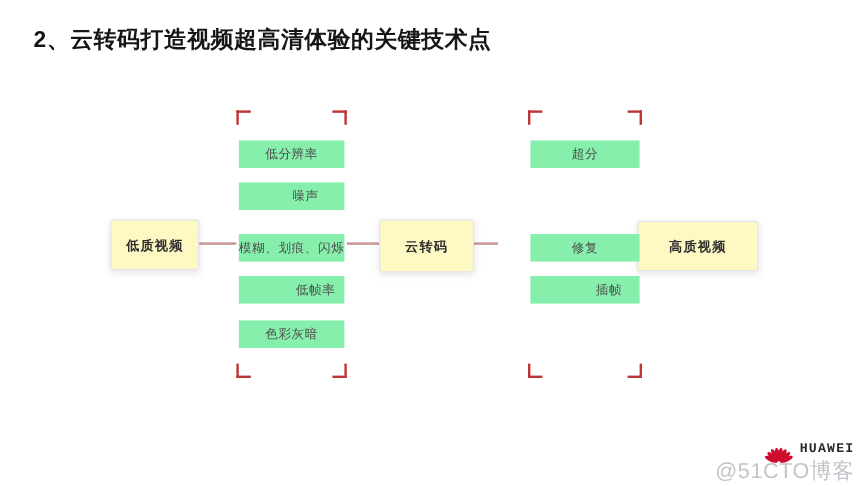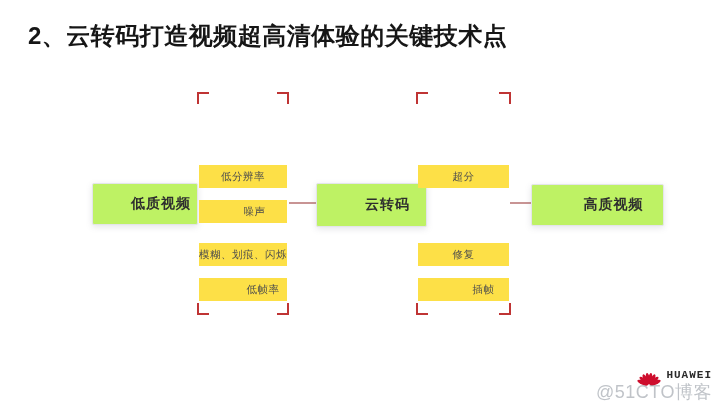--- a/index.html
+++ b/index.html
@@ -4,51 +4,51 @@
 <style>
   html,body{margin:0;padding:0;}
   body{
     width:720px;height:405px;position:relative;overflow:hidden;
     background:#ffffff;
     font-family:"Liberation Sans","DejaVu Sans",sans-serif;
   }
   
   .slide-title{
     position:absolute;left:28px;top:20px;margin:0;
-    font-size:24px;font-weight:700;color:#161616;letter-spacing:.5px;
+    font-size:19px;font-weight:700;color:#161616;letter-spacing:.5px;
   }
   
   .node{
-    position:absolute;background:#bef264;border:1px solid #e4e5e9;border-radius:2px;
+    position:absolute;background:#fef9c3;border:1px solid #e4e5e9;border-radius:2px;
     box-shadow:0 2px 6px rgba(110,115,135,.18);
     display:flex;align-items:center;justify-content:center;
-    font-size:14px;font-weight:700;color:#2e2e2e;letter-spacing:1px;padding-left:32px;
+    font-size:11px;font-weight:700;color:#2e2e2e;letter-spacing:1px;
   }
   .node-low{left:92px;top:183px;width:72px;height:40px;}
   .node-trans{left:316px;top:183px;width:77px;height:42px;}
   .node-high{left:531px;top:184px;width:99px;height:40px;}
   
   .link{position:absolute;top:202px;height:1.5px;background:#c89494;}
   .link-1{left:163px;width:34px;}
   .link-2{left:289px;width:27px;}
   .link-3{left:393px;width:22px;}
   .link-4{left:510px;width:21px;}
   
   .col{position:absolute;top:92px;height:223px;}
   .col-problems{left:197px;width:92px;}
-  .col-solutions{left:416px;width:95px;text-align:center;}
+  .col-solutions{left:440px;width:95px;text-align:center;}
   .bk{position:absolute;width:10px;height:10px;border:0 solid #bf3434;}
   .bk-tl{left:0;top:0;border-top-width:2.5px;border-left-width:2.5px;}
   .bk-tr{right:0;top:0;border-top-width:2.5px;border-right-width:2.5px;}
   .bk-bl{left:0;bottom:0;border-bottom-width:2.5px;border-left-width:2.5px;}
   .bk-br{right:0;bottom:0;border-bottom-width:2.5px;border-right-width:2.5px;}
   .bar{
-    position:absolute;left:2px;right:2px;height:23px;background:#fde047;
+    position:absolute;left:2px;right:2px;height:23px;background:#86efac;
     display:flex;align-items:center;justify-content:center;
-    font-size:10.5px;color:#4d4d4d;letter-spacing:.5px;white-space:nowrap;margin-top:48px;
+    font-size:10.5px;color:#4d4d4d;letter-spacing:.5px;white-space:nowrap;
   }
   .bar-1{top:25px;} .bar-2{top:60px;padding-left:23px;} .bar-3{top:103px;} .bar-4{top:138px;padding-left:40px;} .bar-5{top:175px;}
   
   .brand{position:absolute;right:8px;bottom:10px;display:flex;align-items:flex-start;gap:4px;font-family:Liberation Mono, monospace;}
   .brand-word{font-size:11px;font-weight:700;color:#2b2b2b;letter-spacing:1px;}
   .watermark{
     position:absolute;right:8px;bottom:1px;font-size:18px;color:#9aa0a8;opacity:.62;
     letter-spacing:.5px;z-index:5;
   }
 </style>
@@ -68,20 +68,21 @@
 
 <div class="col col-problems">
   <span class="bk bk-tl"></span>
   <span class="bk bk-tr"></span>
   <span class="bk bk-bl"></span>
   <span class="bk bk-br"></span>
   <div class="bar bar-1">低分辨率</div>
   <div class="bar bar-2">噪声</div>
   <div class="bar bar-3">模糊、划痕、闪烁</div>
   <div class="bar bar-4">低帧率</div>
+  <div class="bar bar-5">色彩灰暗</div>
 </div>
 
 <div class="col col-solutions">
   <span class="bk bk-tl"></span>
   <span class="bk bk-tr"></span>
   <span class="bk bk-bl"></span>
   <span class="bk bk-br"></span>
   <div class="bar bar-1">超分</div>
   <div class="bar bar-3">修复</div>
   <div class="bar bar-4">插帧</div>

